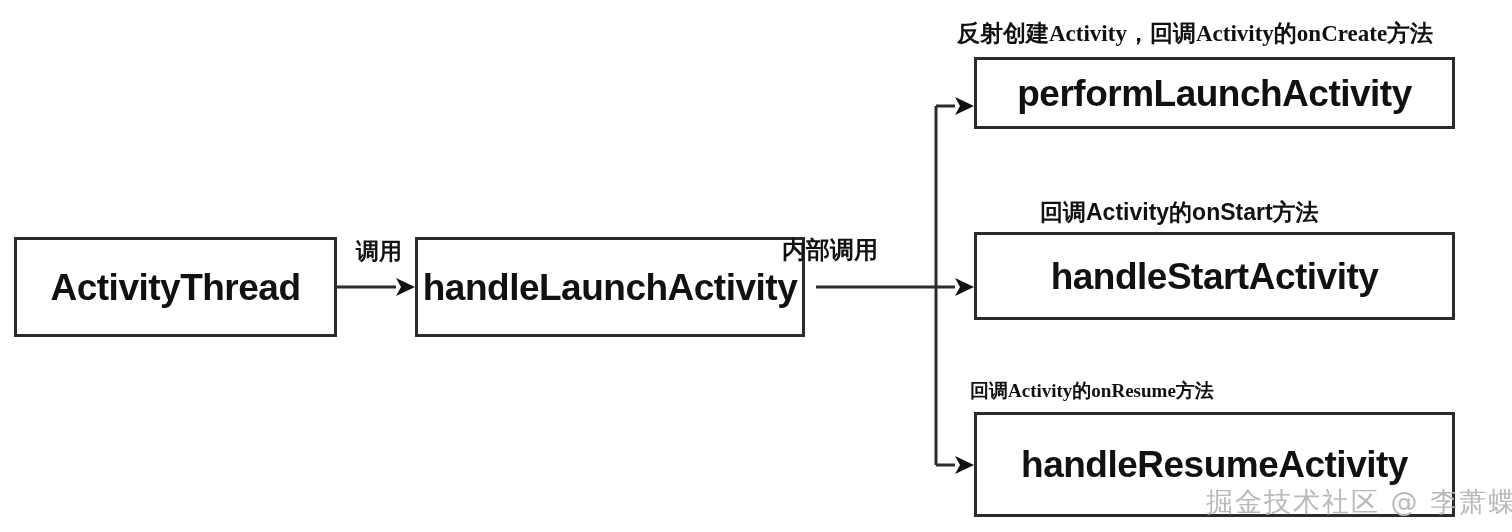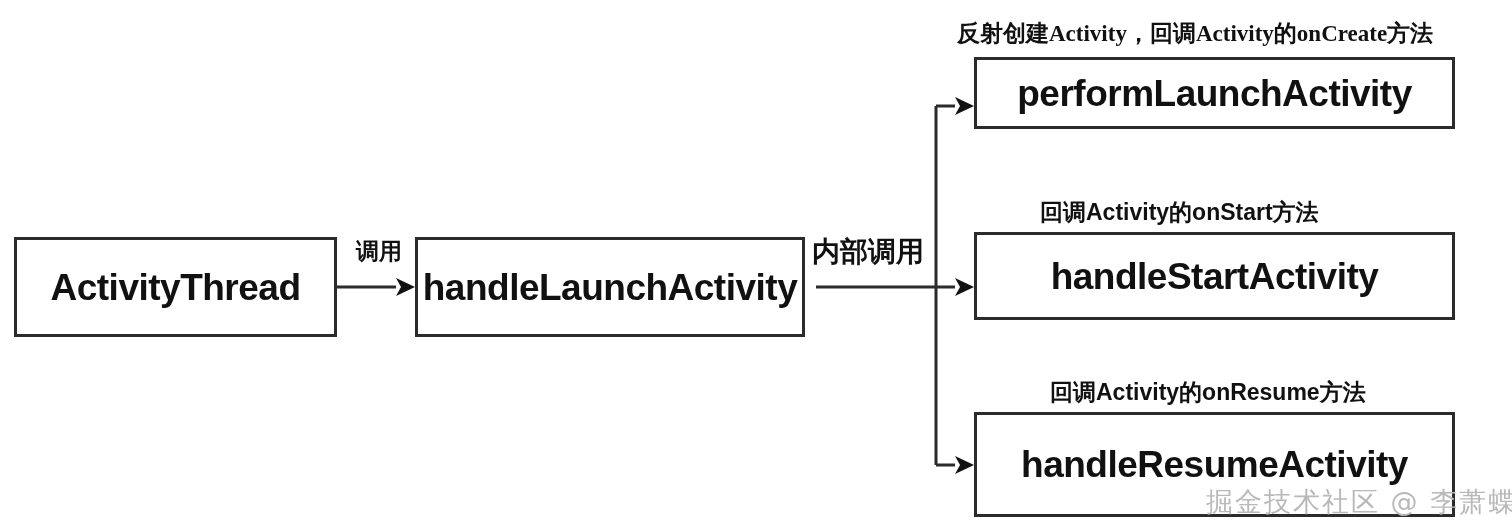--- a/index.html
+++ b/index.html
@@ -53,24 +53,24 @@
   
   .edge-caption {
     position: absolute;
     font-weight: bold;
     color: #111111;
     white-space: nowrap;
     z-index: 4;
     line-height: 1;
   }
   #caption-call        { left: 348px;  top: 240px; font-size: 23px; margin-left: 8px; }
-  #caption-inner-call  { left: 812px;  top: 238px; font-size: 28px; text-align: right; }
+  #caption-inner-call  { left: 782px;  top: 238px; font-size: 24px; text-align: right; }
   #caption-on-create   { left: 957px;  top: 22px;  font-size: 23px; font-family: Liberation Serif, serif; }
   #caption-on-start    { left: 1040px; top: 201px; font-size: 23px; }
-  #caption-on-resume   { left: 1050px; top: 381px; font-size: 23px; }
+  #caption-on-resume   { left: 970px; top: 381px; font-size: 19px; font-family: Liberation Serif, serif; }
 
   
   #connectors {
     position: absolute;
     left: 0;
     top: 0;
     width: 1512px;
     height: 532px;
     z-index: 2;
   }

